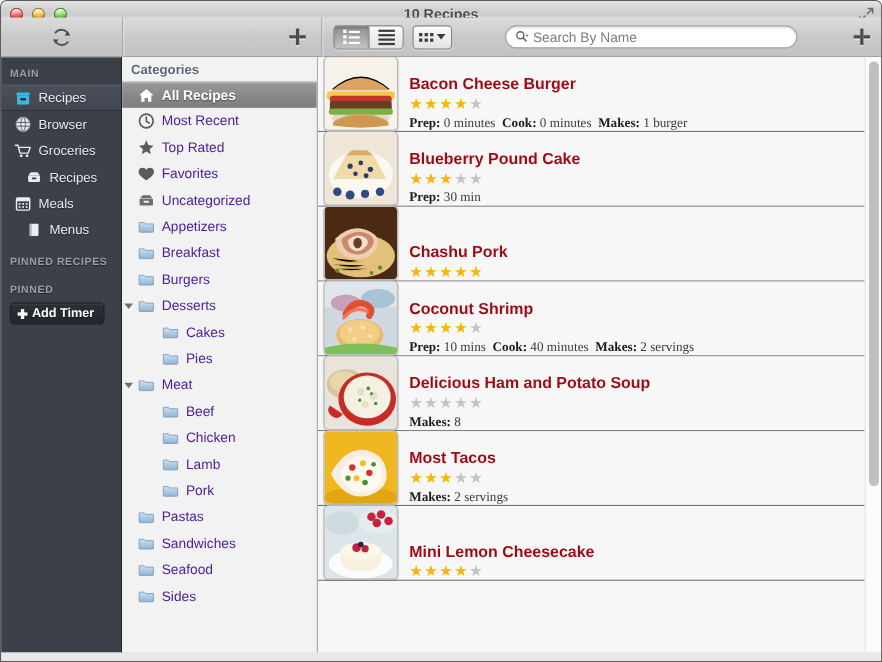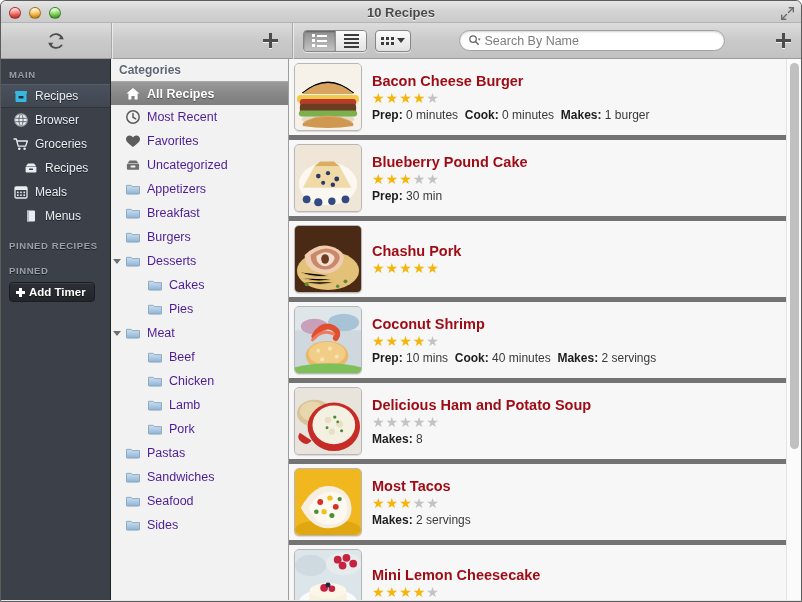--- a/index.html
+++ b/index.html
@@ -14,21 +14,21 @@
     width: 802px; height: 602px;
     border: 1px solid #5c5c5c;
     border-radius: 6px 6px 0 0;
     overflow: hidden;
     background: #e8e8e8;
   }
 
   
   #titlebar {
     position: relative;
-    height: 22px;
+    height: 15px;
     background: linear-gradient(to bottom, #e6e6e6 0%, #d3d3d3 50%, #cbcbcb 100%);
     border-bottom: 1px solid #b3b3b3;
     border-radius: 5px 5px 0 0;
   }
   #traffic { position: absolute; left: 8px; top: 6px; display: flex; gap: 8px; }
   .light {
     width: 12px; height: 12px; border-radius: 50%;
     border: 1px solid rgba(0,0,0,.32);
     box-shadow: inset 0 5px 4px -3px rgba(255,255,255,.95),
                 inset 0 -3px 3px -2px rgba(0,0,0,.25);
@@ -267,24 +267,24 @@
   }
 
   
   #recipe-pane {
     flex: 1;
     background: #f7f7f7;
     position: relative;
     overflow: hidden;
   }
   .recipe-row {
-    height: 81px;
-    display: flex; align-items: center;
+    height: 68px;
+    display: flex; align-items: flex-end;
     padding-left: 5px;
-    border-bottom: 5px solid #737373;
+    border-bottom: 1px solid #737373;
     background: #f7f7f7;
     cursor: pointer;
   }
   .thumb {
     width: 68px; height: 68px;
     flex-shrink: 0;
     border: 1px solid #b7b7b7;
     border-radius: 5px;
     background: #ddd;
     overflow: hidden;
@@ -292,21 +292,21 @@
   }
   .thumb svg { display: block; width: 100%; height: 100%; }
   .rinfo { margin-left: 10px; display: flex; flex-direction: column; gap: 2px; }
   .rtitle {
     font-size: 14.5px; font-weight: bold;
     color: #9e0b14;
   }
   .stars { font-size: 14px; letter-spacing: 1px; line-height: 15px; }
   .star-on  { color: #f5b50a; }
   .star-off { color: #c3c3c3; }
-  .rmeta { font-size: 12px; color: #3a3a3a; }
+  .rmeta { font-size: 12px; color: #3a3a3a; font-family: Liberation Serif, serif; }
   .rmeta b { color: #1d1d1d; }
 
   
   #scroll-track {
     position: absolute; top: 0; right: 0;
     width: 15px; height: 100%;
     background: #fbfbfb;
     border-left: 1px solid #e4e4e4;
   }
   #scroll-thumb {
@@ -503,20 +503,26 @@
               <path d="M8 2 L14.5 7.6 H12.6 V13.6 H9.6 V10 H6.4 V13.6 H3.4 V7.6 H1.5 Z" fill="#ffffff"></path>
             </svg>
             <span class="cat-label">All Recipes</span>
           </div>
           <div class="cat-row">
             <svg viewBox="0 0 16 16" class="cat-icon">
               <circle cx="8" cy="8" r="6.2" fill="none" stroke="#5c5c5c" stroke-width="1.5"></circle>
               <path d="M8 4.4 V8.2 L10.7 9.8" stroke="#5c5c5c" stroke-width="1.5" fill="none" stroke-linecap="round"></path>
             </svg>
             <span class="cat-label">Most Recent</span>
+          </div>
+          <div class="cat-row">
+            <svg viewBox="0 0 16 16" class="cat-icon">
+              <path d="M8 1.6 L9.9 5.9 L14.6 6.4 L11.1 9.6 L12.1 14.2 L8 11.8 L3.9 14.2 L4.9 9.6 L1.4 6.4 L6.1 5.9 Z" fill="#5c5c5c"></path>
+            </svg>
+            <span class="cat-label">Top Rated</span>
           </div>
           <div class="cat-row">
             <svg viewBox="0 0 16 16" class="cat-icon">
               <path d="M8 14 C3.2 10.6 1 8.6 1 6.1 C1 4 2.6 2.5 4.6 2.5 C6 2.5 7.3 3.3 8 4.5 C8.7 3.3 10 2.5 11.4 2.5 C13.4 2.5 15 4 15 6.1 C15 8.6 12.8 10.6 8 14 Z" fill="#5c5c5c"></path>
             </svg>
             <span class="cat-label">Favorites</span>
           </div>
           <div class="cat-row">
             <svg viewBox="0 0 16 16" class="cat-icon">
               <path d="M2.5 6.3 L4.6 3.4 H11.4 L13.5 6.3 Z" fill="#6e6e6e"></path>

